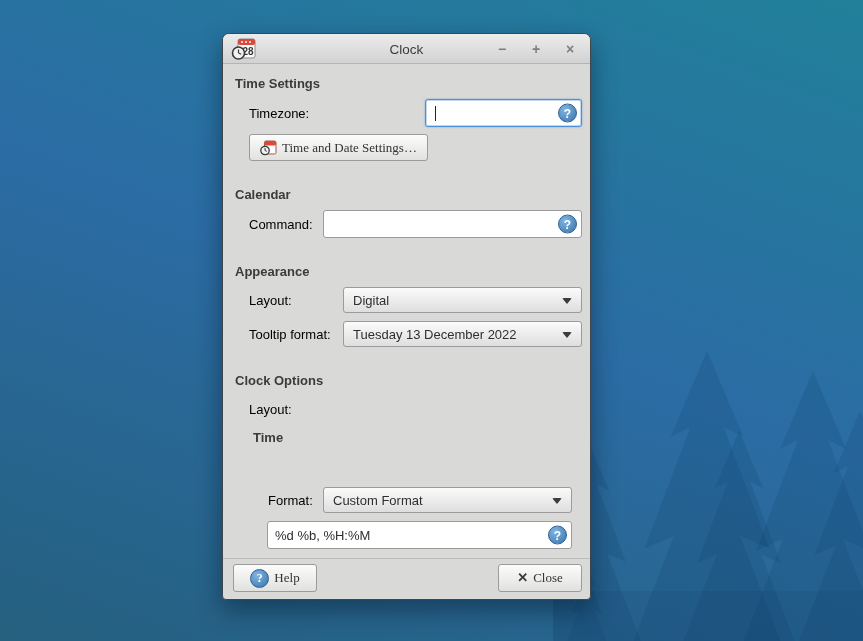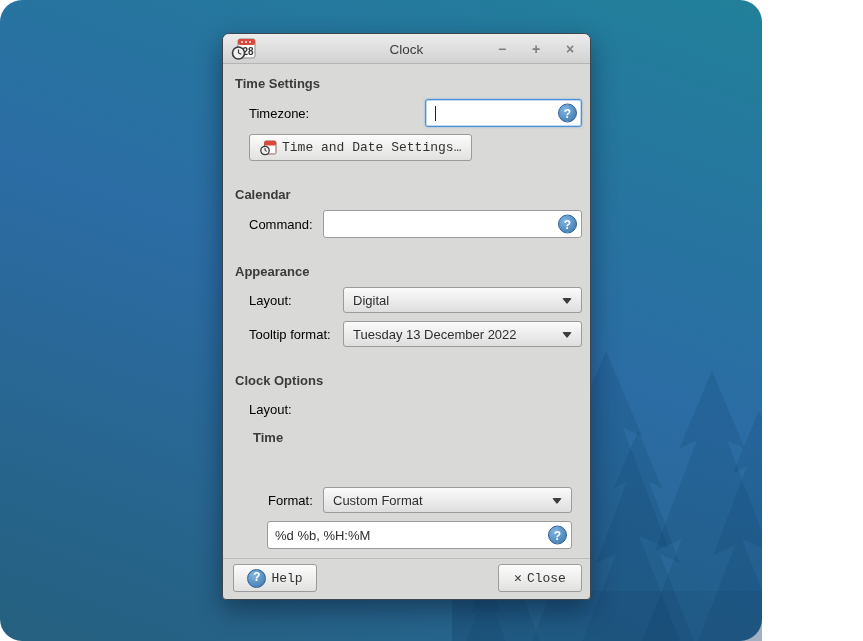--- a/index.html
+++ b/index.html
@@ -3,23 +3,22 @@
 <meta charset="utf-8">
 <style>
   * { margin:0; padding:0; box-sizing:border-box; }
   html,body { width:863px; height:641px; overflow:hidden; }
   body {
     font-family: "Liberation Sans", "DejaVu Sans", sans-serif;
     font-size: 13px;
     color:#3a3a3a;
   }
   .desktop {
-    position:relative; width:762px; height:641px;
+    position:relative; width:863px; height:641px;
     background: linear-gradient(200deg, #21809a 0%, #2b6ca4 48%, #25607f 100%);
-    border-radius: 22px;
   }
   .trees { position:absolute; right:0; bottom:0; pointer-events:none; }
 
   
   .dialog {
     position:absolute; left:222px; top:33px; width:369px; height:567px;
     background:#d9d9d7;
     border:1px solid #3f464c;
     border-radius:7px 7px 4px 4px;
     box-shadow: 0 10px 26px rgba(0,15,35,.45);
@@ -82,21 +81,21 @@
     width:0; height:0;
     border-left:5px solid transparent; border-right:5px solid transparent;
     border-top:6px solid #3c3c3c; border-radius:2px;
   }
 
   .btn {
     height:27px; background: linear-gradient(#fcfcfc, #e1e1df);
     border:1px solid #9b9b9b; border-radius:3px;
     display:inline-flex; align-items:center; gap:5px;
     padding:0 10px; color:#333; font-size:13px; cursor:default;
-    font-family:Liberation Mono, monospace;
+    font-family:Liberation Serif, serif;
   }
   .font-btn {
     height:26px; background: linear-gradient(#fcfcfc, #e1e1df);
     border:1px solid #9b9b9b; border-radius:3px;
     display:flex; align-items:stretch; color:#333;
   }
   .font-btn .font-name { flex:1; display:flex; align-items:center; justify-content:center; }
   .font-btn .font-size {
     width:28px; border-left:1px solid #a6a6a4;
     display:flex; align-items:center; justify-content:center;

